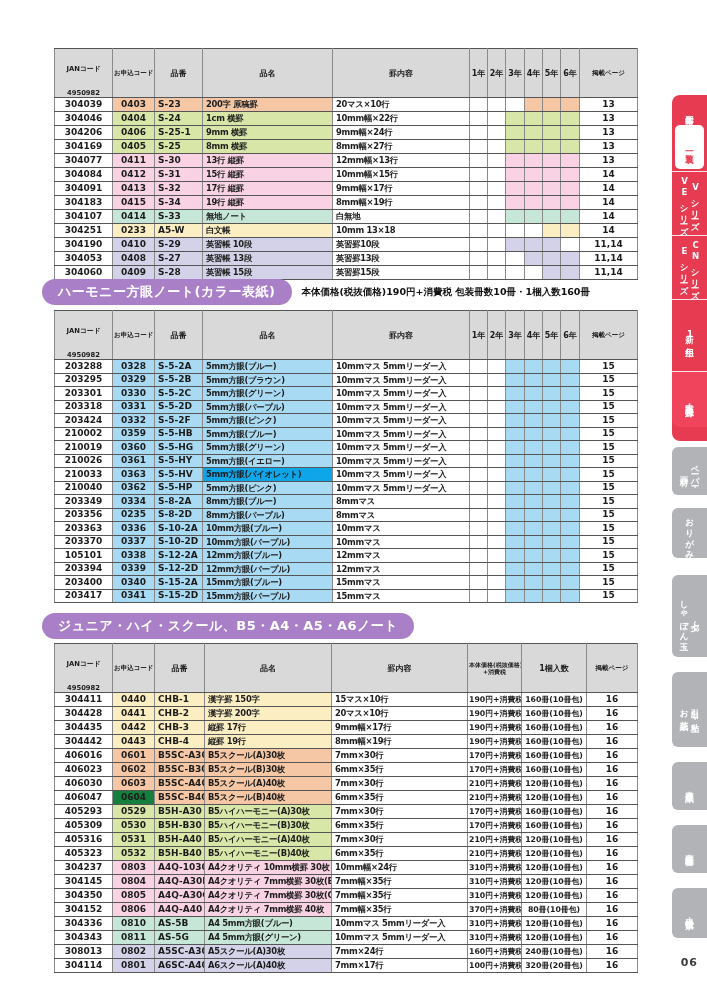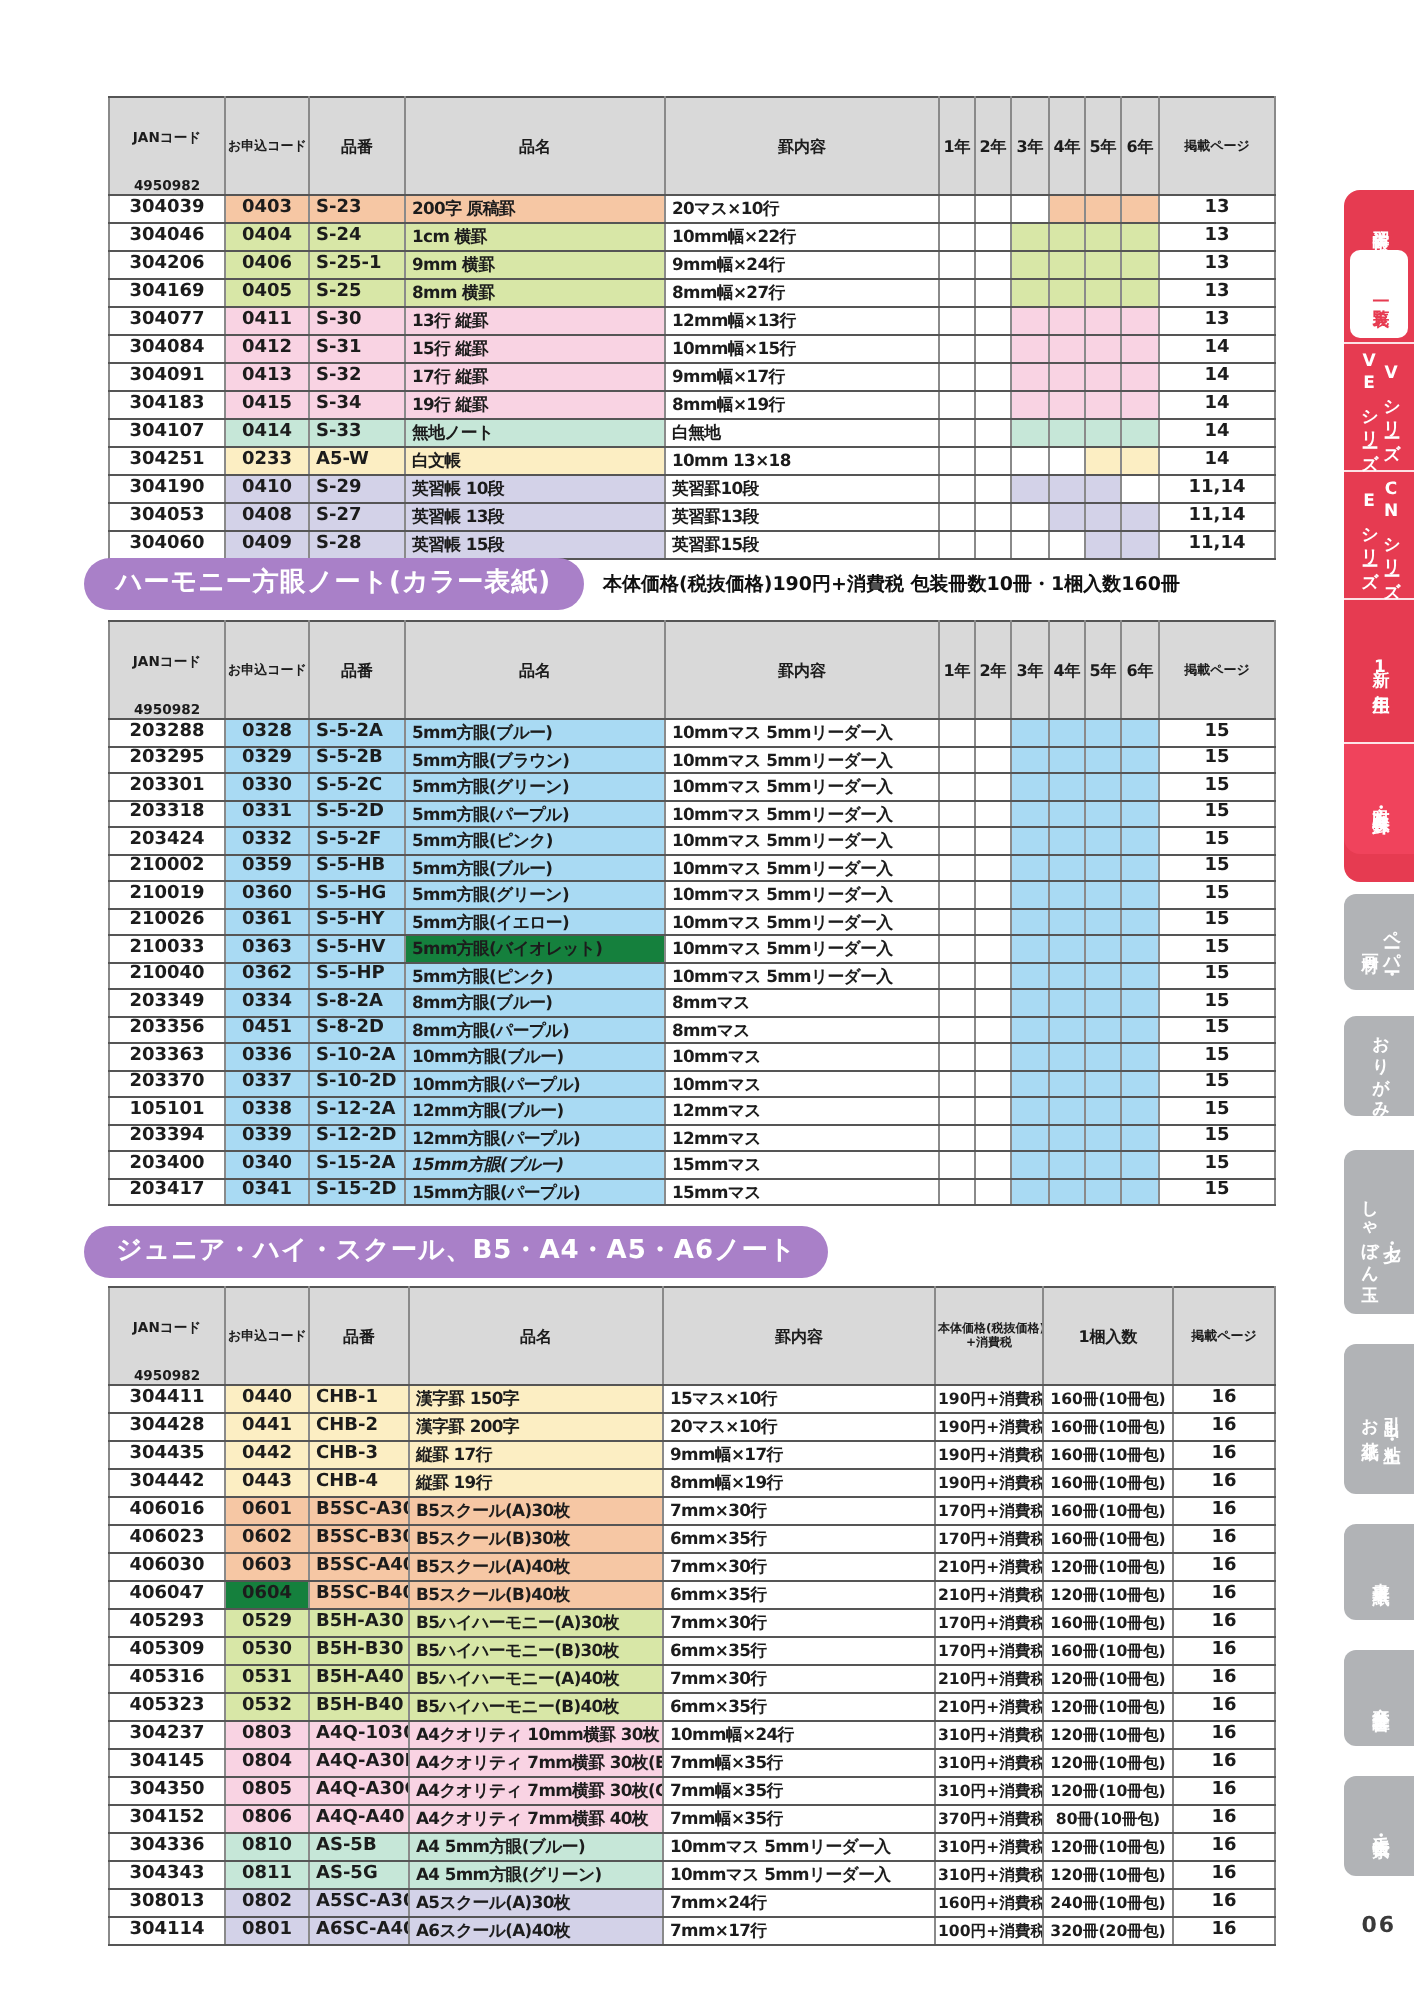--- a/index.html
+++ b/index.html
@@ -433,21 +433,21 @@
             <td class="yr" style="background: rgb(169, 218, 243);"></td>
             <td class="yr" style="background: rgb(169, 218, 243);"></td>
             <td class="yr" style="background: rgb(169, 218, 243);"></td>
             <td class="yr" style="background: rgb(169, 218, 243);"></td>
             <td class="ctr">15</td>
           </tr>
           <tr>
             <td class="ctr">210033</td>
             <td class="ctr" style="background: rgb(169, 218, 243);">0363</td>
             <td class="lft" style="background: rgb(169, 218, 243);">S-5-HV</td>
-            <td class="lft name" style="background: #15803d;">5mm方眼(バイオレット)</td>
+            <td class="lft name" style="background: #0ea5e9;">5mm方眼(バイオレット)</td>
             <td class="lft name">10mmマス 5mmリーダー入</td>
             <td class="yr"></td>
             <td class="yr"></td>
             <td class="yr" style="background: rgb(169, 218, 243);"></td>
             <td class="yr" style="background: rgb(169, 218, 243);"></td>
             <td class="yr" style="background: rgb(169, 218, 243);"></td>
             <td class="yr" style="background: rgb(169, 218, 243);"></td>
             <td class="ctr">15</td>
           </tr>
           <tr>
@@ -473,21 +473,21 @@
             <td class="yr"></td>
             <td class="yr"></td>
             <td class="yr" style="background: rgb(169, 218, 243);"></td>
             <td class="yr" style="background: rgb(169, 218, 243);"></td>
             <td class="yr" style="background: rgb(169, 218, 243);"></td>
             <td class="yr" style="background: rgb(169, 218, 243);"></td>
             <td class="ctr">15</td>
           </tr>
           <tr>
             <td class="ctr">203356</td>
-            <td class="ctr" style="background: rgb(169, 218, 243);">0451</td>
+            <td class="ctr" style="background: rgb(169, 218, 243);">0235</td>
             <td class="lft" style="background: rgb(169, 218, 243);">S-8-2D</td>
             <td class="lft name" style="background: rgb(169, 218, 243);">8mm方眼(パープル)</td>
             <td class="lft name">8mmマス</td>
             <td class="yr"></td>
             <td class="yr"></td>
             <td class="yr" style="background: rgb(169, 218, 243);"></td>
             <td class="yr" style="background: rgb(169, 218, 243);"></td>
             <td class="yr" style="background: rgb(169, 218, 243);"></td>
             <td class="yr" style="background: rgb(169, 218, 243);"></td>
             <td class="ctr">15</td>
@@ -545,21 +545,21 @@
             <td class="yr" style="background: rgb(169, 218, 243);"></td>
             <td class="yr" style="background: rgb(169, 218, 243);"></td>
             <td class="yr" style="background: rgb(169, 218, 243);"></td>
             <td class="yr" style="background: rgb(169, 218, 243);"></td>
             <td class="ctr">15</td>
           </tr>
           <tr>
             <td class="ctr">203400</td>
             <td class="ctr" style="background: rgb(169, 218, 243);">0340</td>
             <td class="lft" style="background: rgb(169, 218, 243);">S-15-2A</td>
-            <td class="lft name" style="background: rgb(169, 218, 243); font-style: italic;">15mm方眼(ブルー)</td>
+            <td class="lft name" style="background: rgb(169, 218, 243);">15mm方眼(ブルー)</td>
             <td class="lft name">15mmマス</td>
             <td class="yr"></td>
             <td class="yr"></td>
             <td class="yr" style="background: rgb(169, 218, 243);"></td>
             <td class="yr" style="background: rgb(169, 218, 243);"></td>
             <td class="yr" style="background: rgb(169, 218, 243);"></td>
             <td class="yr" style="background: rgb(169, 218, 243);"></td>
             <td class="ctr">15</td>
           </tr>
           <tr>

